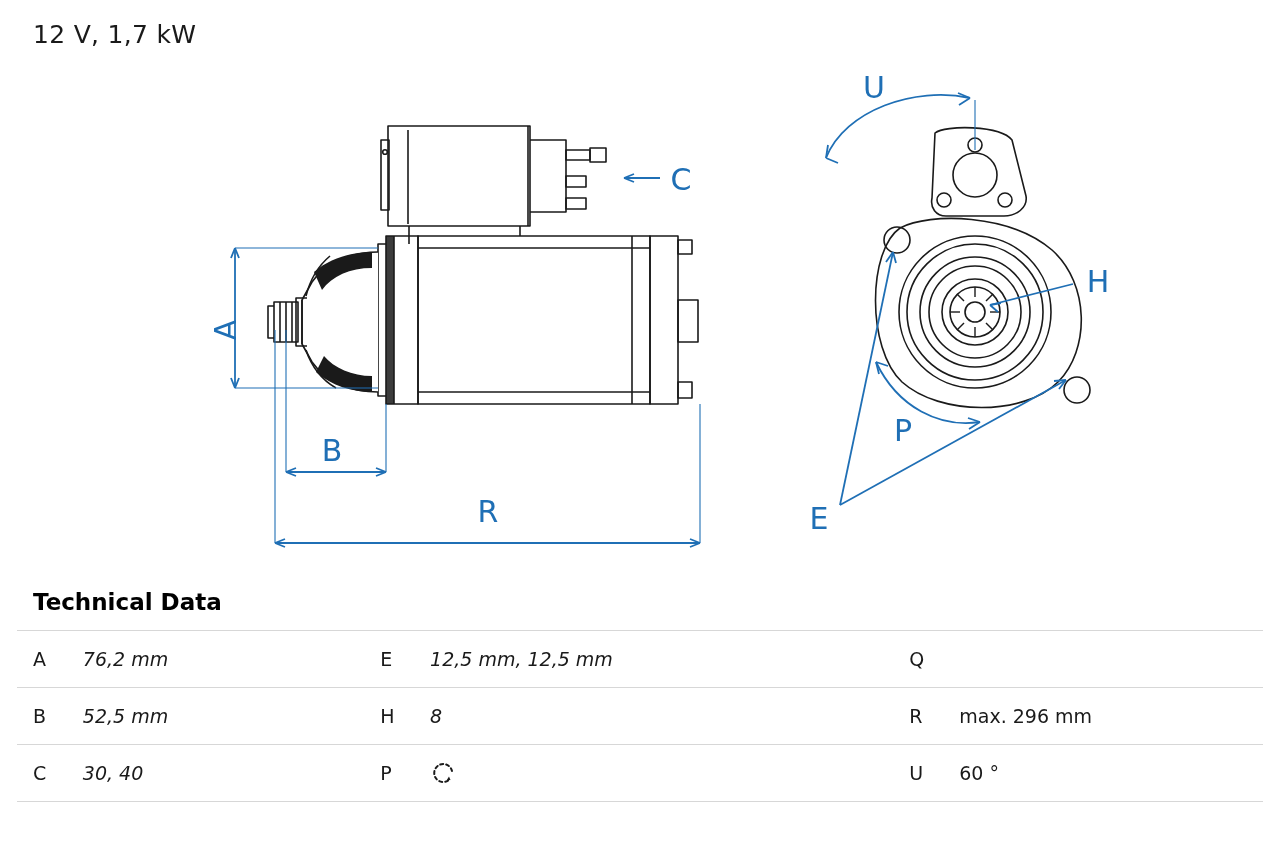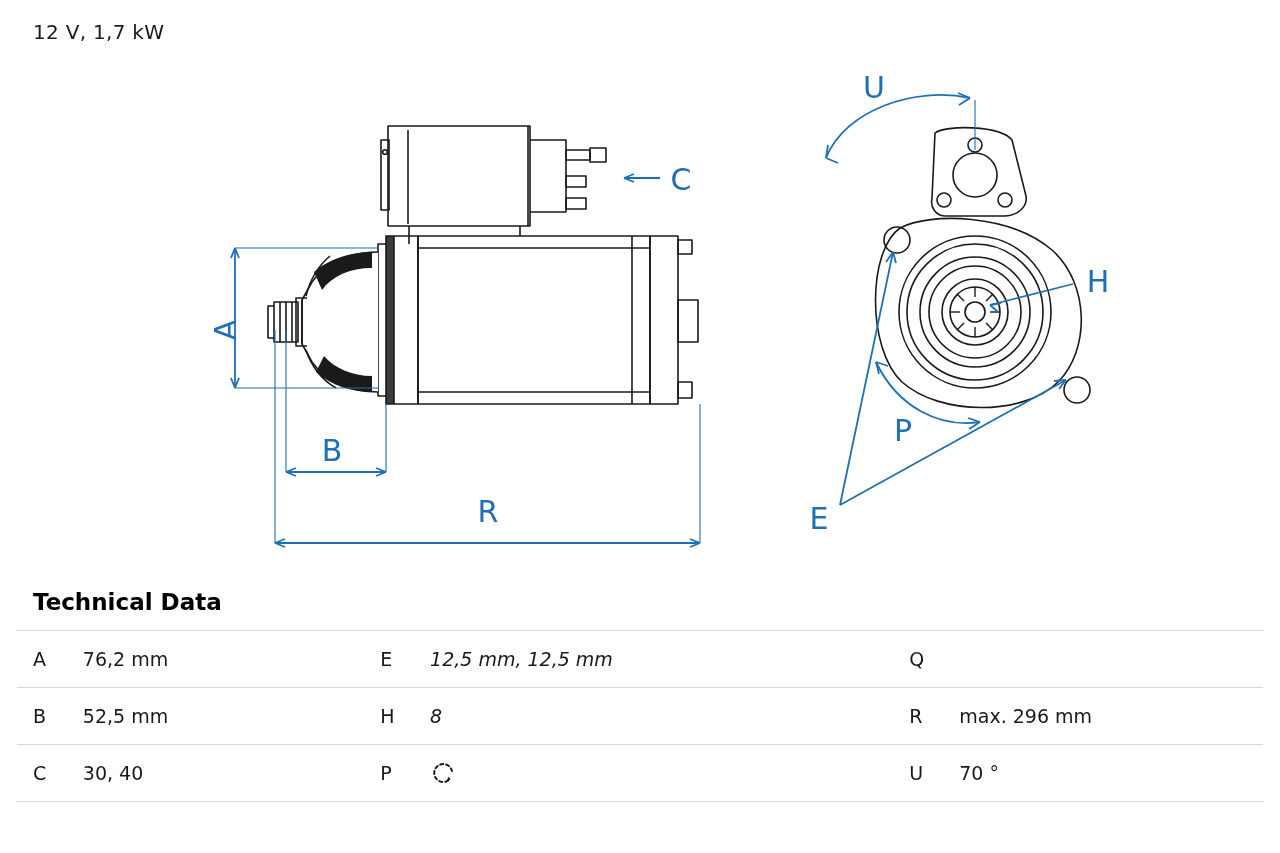--- a/index.html
+++ b/index.html
@@ -17,21 +17,21 @@
   }
   #page {
     position: relative;
     width: 1280px;
     height: 853px;
   }
   #title {
     position: absolute;
     left: 33px;
     top: 20px;
-    font-size: 20px;
+    font-size: 25px;
     font-weight: normal;
     letter-spacing: 0.3px;
     color: #1a1a1a;
   }
   #drawing {
     position: absolute;
     left: 0;
     top: 0;
     width: 1280px;
     height: 580px;
@@ -65,21 +65,21 @@
     background: #ffffff;
     white-space: nowrap;
   }
   #tech-table td.key {
     width: 38px;
     padding-left: 16px;
   }
   #tech-table td.val {
     padding-left: 14px;
   }
-  #tech-table td.val-a { width: 300px; }
+  #tech-table td.val-a { width: 300px; font-style: italic; }
   #tech-table td.val-b { width: 490px; font-style: italic; }
   #tech-table td.val-c { width: 320px; }
   .p-icon svg { display: block; }
 </style>
 </head>
 <body>
 
 <div id="page">
 
   <div id="title">12 V, 1,7 kW</div>
@@ -250,18 +250,18 @@
         <td class="key">P</td>
         <td class="val val-b">
           <span class="p-icon">
             <svg width="30" height="30" viewBox="0 0 30 30">
               <path d="M22 13 A9 9 0 1 0 19.5 21.5" fill="none" stroke="#1a1a1a" stroke-width="2" stroke-linecap="round" stroke-dasharray="3 3"></path>
               <path d="M16.5 22.5 L20.5 22 L19 18.5 Z" fill="#1a1a1a"></path>
             </svg>
           </span>
         </td>
         <td class="key">U</td>
-        <td class="val val-c">70 °</td>
+        <td class="val val-c">60 °</td>
       </tr>
     </tbody>
   </table>
 
 </div>
 
 </body></html>

